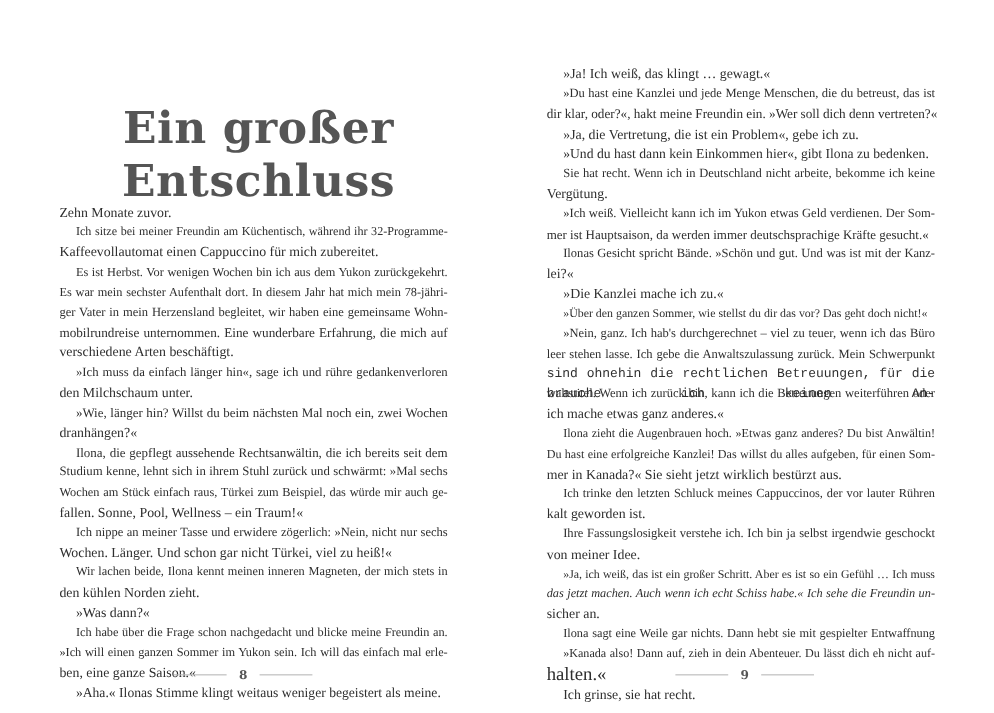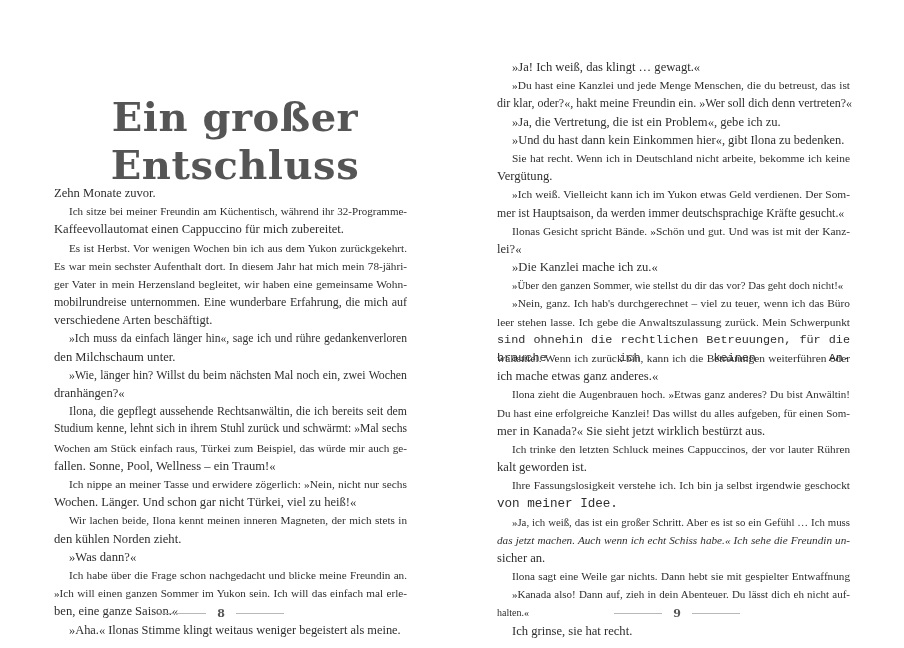--- a/index.html
+++ b/index.html
@@ -99,27 +99,27 @@
       <div class="line" style="white-space: normal; font-size: 11.4px;">leer stehen lasse. Ich gebe die Anwaltszulassung zurück. Mein Schwerpunkt</div>
       <div class="line" style="white-space: normal; font-size: 11.8px; font-family: Liberation Mono, monospace;">sind ohnehin die rechtlichen Betreuungen, für die brauche ich keinen An-</div>
       <div class="line" style="white-space: normal; font-size: 11.4px;">waltstitel. Wenn ich zurück bin, kann ich die Betreuungen weiterführen oder</div>
       <div class="line last" style="white-space: nowrap; font-size: 12.6px;">ich mache etwas ganz anderes.«</div>
       <div class="line ind" style="white-space: normal; font-size: 11px;">Ilona zieht die Augenbrauen hoch. »Etwas ganz anderes? Du bist Anwältin!</div>
       <div class="line" style="white-space: normal; font-size: 11px;">Du hast eine erfolgreiche Kanzlei! Das willst du alles aufgeben, für einen Som-</div>
       <div class="line last" style="white-space: nowrap; font-size: 12.6px;">mer in Kanada?« Sie sieht jetzt wirklich bestürzt aus.</div>
       <div class="line ind" style="white-space: normal; font-size: 11.2px;">Ich trinke den letzten Schluck meines Cappuccinos, der vor lauter Rühren</div>
       <div class="line last" style="white-space: nowrap; font-size: 12.6px;">kalt geworden ist.</div>
       <div class="line ind" style="white-space: normal; font-size: 11.4px;">Ihre Fassungslosigkeit verstehe ich. Ich bin ja selbst irgendwie geschockt</div>
-      <div class="line last" style="white-space: nowrap; font-size: 12.6px; font-family: Liberation Mono, monospace;">von meiner Idee.</div>
+      <div class="line last" style="white-space: nowrap; font-size: 12.6px;">von meiner Idee.</div>
       <div class="line ind" style="white-space: normal; font-size: 10.8px;">»Ja, ich weiß, das ist ein großer Schritt. Aber es ist so ein Gefühl … Ich muss</div>
       <div class="line" style="white-space: normal; font-size: 11.2px; font-style: italic;">das jetzt machen. Auch wenn ich echt Schiss habe.« Ich sehe die Freundin un-</div>
       <div class="line last" style="white-space: nowrap; font-size: 12.6px;">sicher an.</div>
       <div class="line ind" style="white-space: normal; font-size: 11.2px;">Ilona sagt eine Weile gar nichts. Dann hebt sie mit gespielter Entwaffnung</div>
       <div class="line ind" style="white-space: normal; font-size: 11px;">»Kanada also! Dann auf, zieh in dein Abenteuer. Du lässt dich eh nicht auf-</div>
-      <div class="line last" style="white-space: nowrap; font-size: 10px;">halten.«</div>
+      <div class="line last" style="white-space: nowrap; font-size: 17px;">halten.«</div>
       <div class="line ind last" style="white-space: nowrap; font-size: 12.6px;">Ich grinse, sie hat recht.</div>
     </div>
   <div class="folio">
     <div class="rule"></div>
     <div class="num">9</div>
     <div class="rule"></div>
   </div>
 </div>
 
 </body></html>

